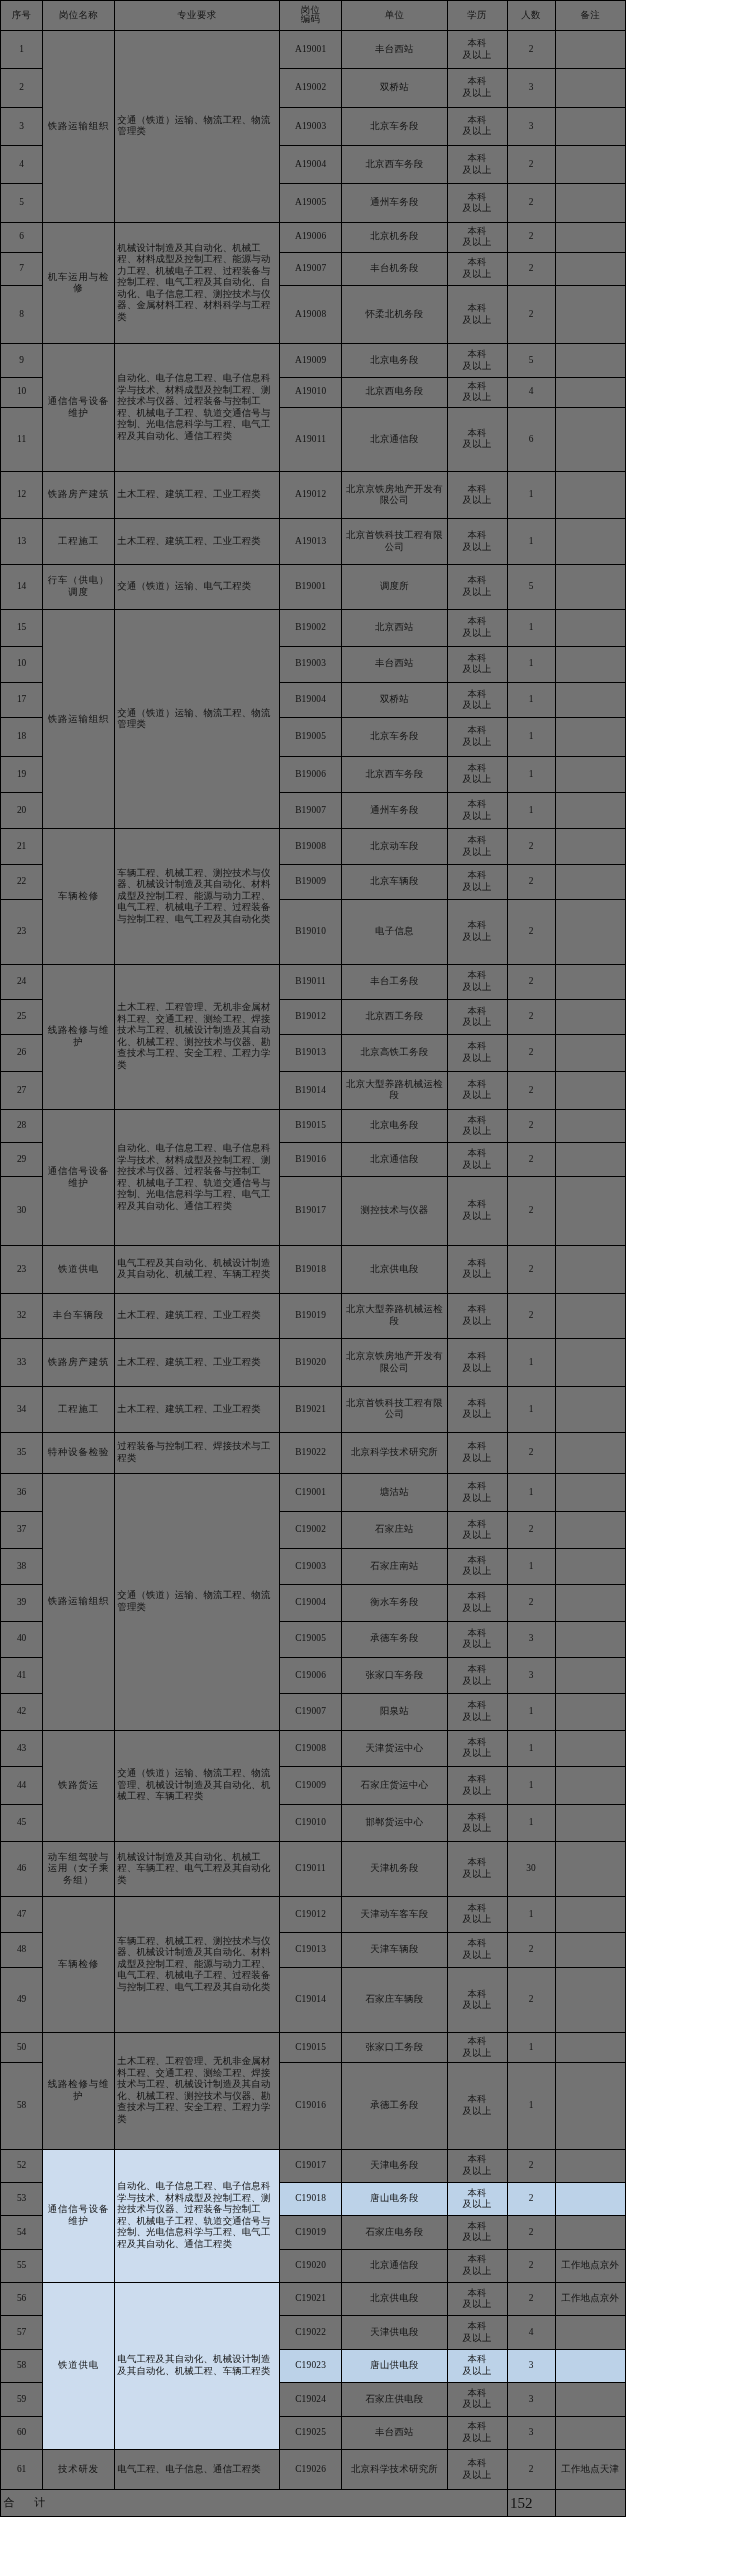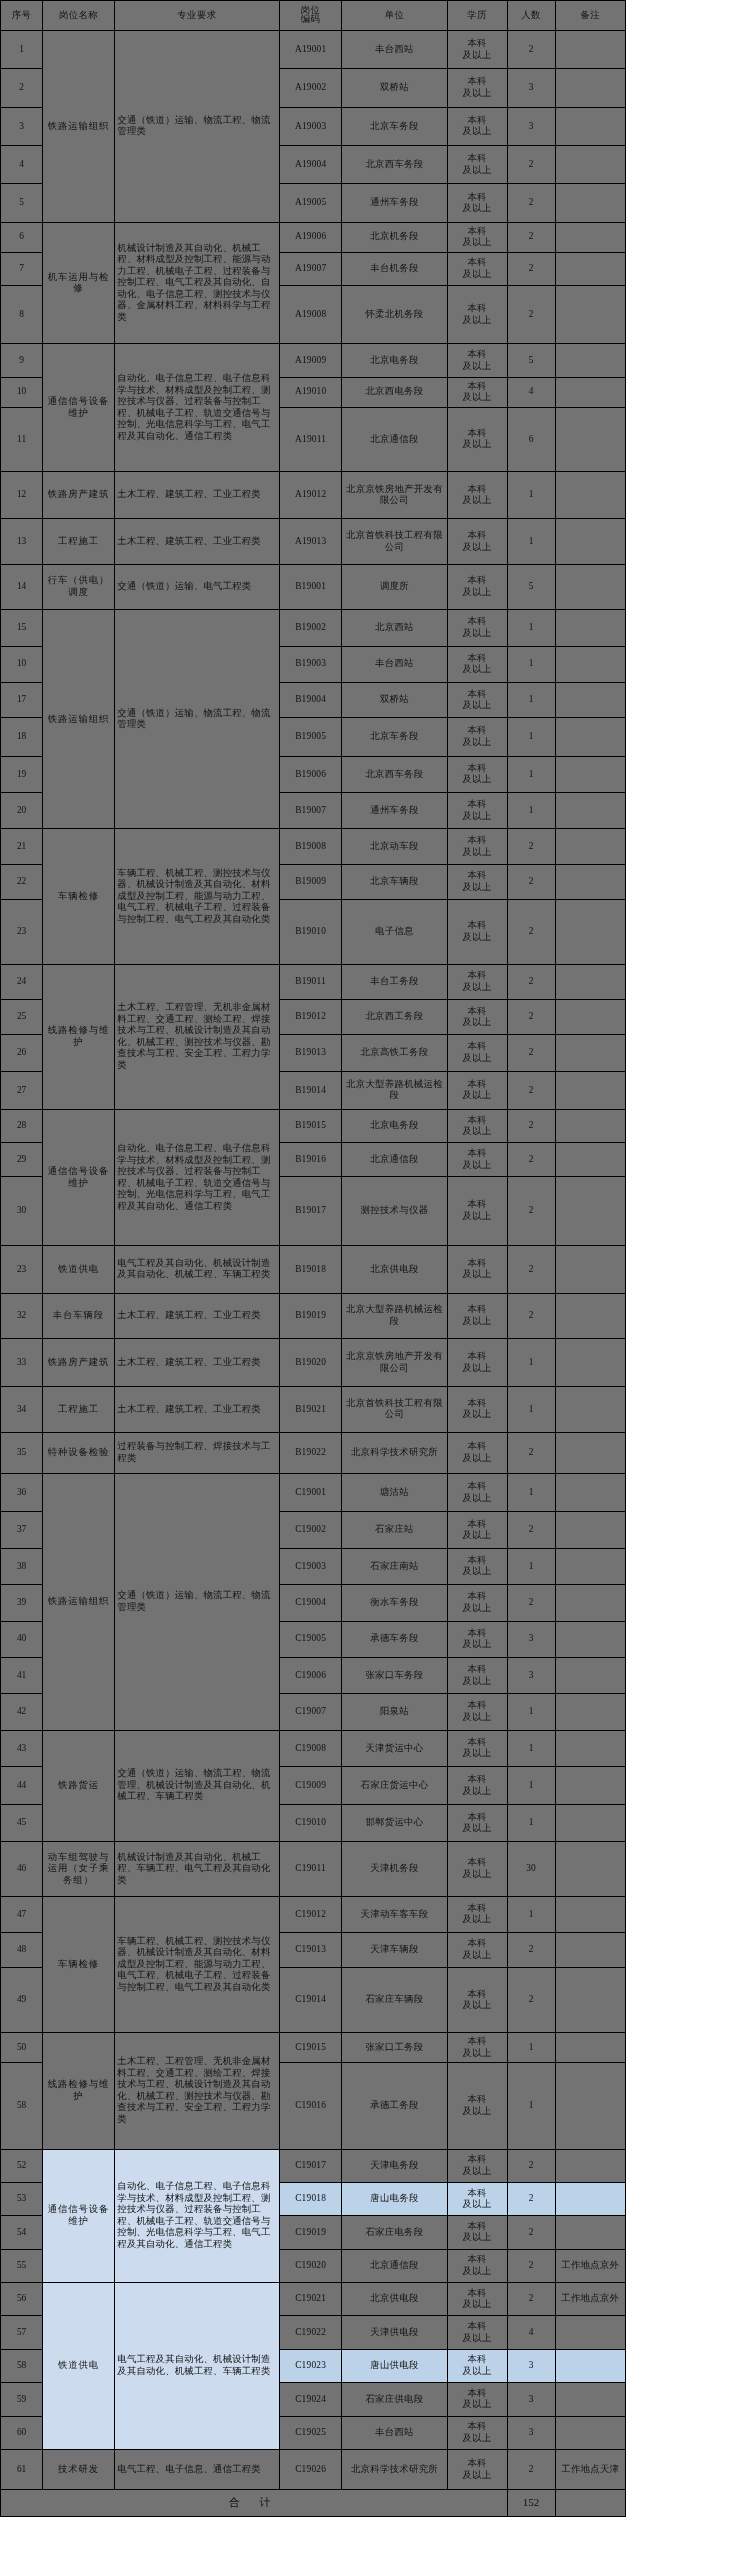--- a/index.html
+++ b/index.html
@@ -48,26 +48,26 @@
   thead th .two{display:block;line-height:1.05;}
   td.num{text-align:center;font-size:10.2px;font-family:"Liberation Serif",serif;}
   td.code{text-align:center;font-size:10.2px;letter-spacing:0.2px;}
   td.post{text-align:center;font-size:9px;letter-spacing:0.9px;line-height:1.3;}
   td.unit{text-align:center;font-size:9.4px;letter-spacing:0.3px;line-height:1.3;}
   td.edu{text-align:center;font-size:9.4px;line-height:1.12;letter-spacing:0.3px;}
   td.cnt{text-align:center;font-size:10.2px;}
   td.note{text-align:center;font-size:9.4px;line-height:1.3;letter-spacing:0.3px;}
   td.major{text-align:left;font-size:9.4px;line-height:1.32;letter-spacing:0.2px;}
   tr.total td{
-    text-align:center;
+    text-align:left;
     font-size:11px;
     letter-spacing:8.5px;
     height:22px;
   }
-  tr.total td.tnum{letter-spacing:0;font-size:11px;}
+  tr.total td.tnum{letter-spacing:0;font-size:15px;}
   .hl{background:#ccdcee;}
   .hl2{background:#bcd2e8;}
 </style>
 </head>
 <body>
 
 <div id="sheet">
 <table class="jobs">
   <colgroup>
     <col class="c-no">

